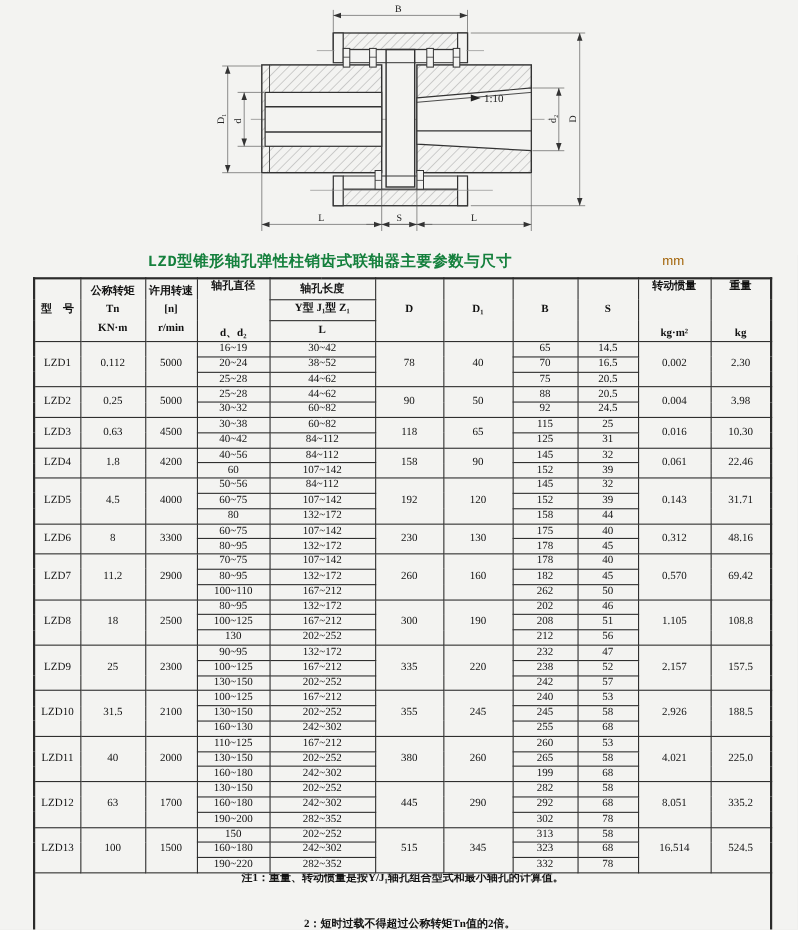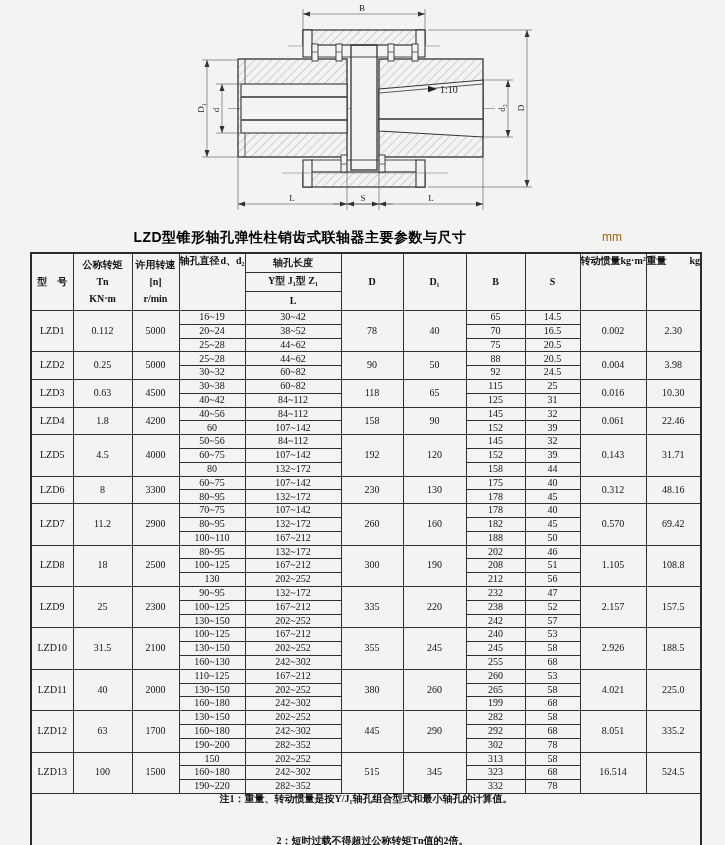--- a/index.html
+++ b/index.html
@@ -1,33 +1,33 @@
 <!DOCTYPE html>
 <html><head>
 <meta charset="utf-8">
 <style>
   html,body{margin:0;padding:0;}
   body{background:#e8e8e6;}
   .page{position:relative;width:725px;height:845px;background:#f3f3f1;overflow:hidden;
         font-family:"Liberation Serif","DejaVu Serif",serif;color:#161616;}
   .title-row{position:absolute;top:229px;left:0;width:725px;height:18px;}
   .doc-title{position:absolute;left:0;right:125px;text-align:center;
-             font-family:Liberation Sans, sans-serif;
-             font-weight:700;font-size:14px;letter-spacing:0.5px;color:#000000;}
+             font-family:Liberation Mono, monospace;
+             font-weight:700;font-size:14px;letter-spacing:0.5px;color:#15803d;}
   .unit-label{position:absolute;left:602px;top:1px;font-family:"Liberation Sans",sans-serif;
               font-size:12px;color:#a16207;}
   table.params{position:absolute;left:30px;top:252px;width:670px;border-collapse:collapse;
                table-layout:fixed;border:2px solid #2b2b2b;background:transparent;}
   table.params th, table.params td{border:1px solid #2f2f2f;text-align:center;vertical-align:middle;
                padding:0;font-size:10px;line-height:1.05;white-space:nowrap;overflow:hidden;
                font-family:"Liberation Serif","DejaVu Serif",serif;color:#121212;}
   table.params thead th{font-weight:700;font-size:10px;}
   thead tr{height:19px;}
   tbody tr{height:13.8px;}
-  .hstack{display:flex;flex-direction:row;justify-content:space-between;height:52px;padding:2px 0;}
+  .hstack{display:flex;flex-direction:column;justify-content:space-between;height:52px;padding:2px 0;align-items:center;}
   .hstack3{display:flex;flex-direction:column;justify-content:space-between;height:44px;padding:4px 0;}
   tfoot td{text-align:left;font-size:10.5px;line-height:1.45;padding:2px 4px 4px 12px;height:auto;
            border:1px solid #2f2f2f;font-weight:bold;}
   .note-line2{margin-left:13px;margin-top:32px;}
   svg text{font-family:"Liberation Serif","DejaVu Serif",serif;fill:#222;}
 </style>
 </head>
 <body>
 
 <div class="page">
@@ -371,21 +371,21 @@
         </tr>
         <tr>
           <td>80~95</td>
           <td colspan="2">132~172</td>
           <td>182</td>
           <td>45</td>
         </tr>
         <tr>
           <td>100~110</td>
           <td colspan="2">167~212</td>
-          <td>188</td>
+          <td>262</td>
           <td>50</td>
         </tr>
         <tr>
           <td rowspan="3">LZD8</td>
           <td rowspan="3">18</td>
           <td rowspan="3">2500</td>
           <td>80~95</td>
           <td colspan="2">132~172</td>
           <td rowspan="3">300</td>
           <td rowspan="3">190</td>

